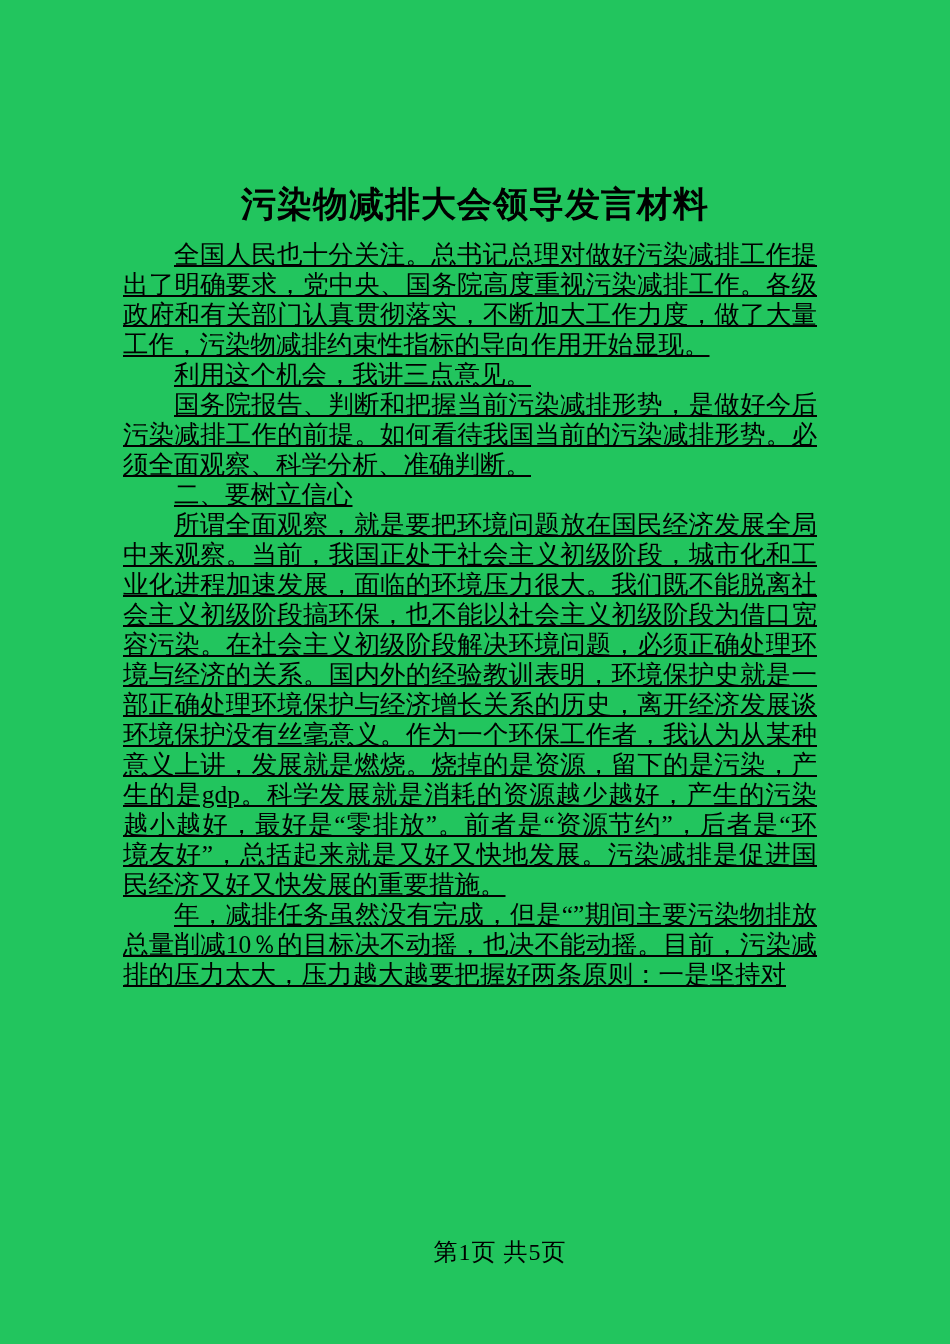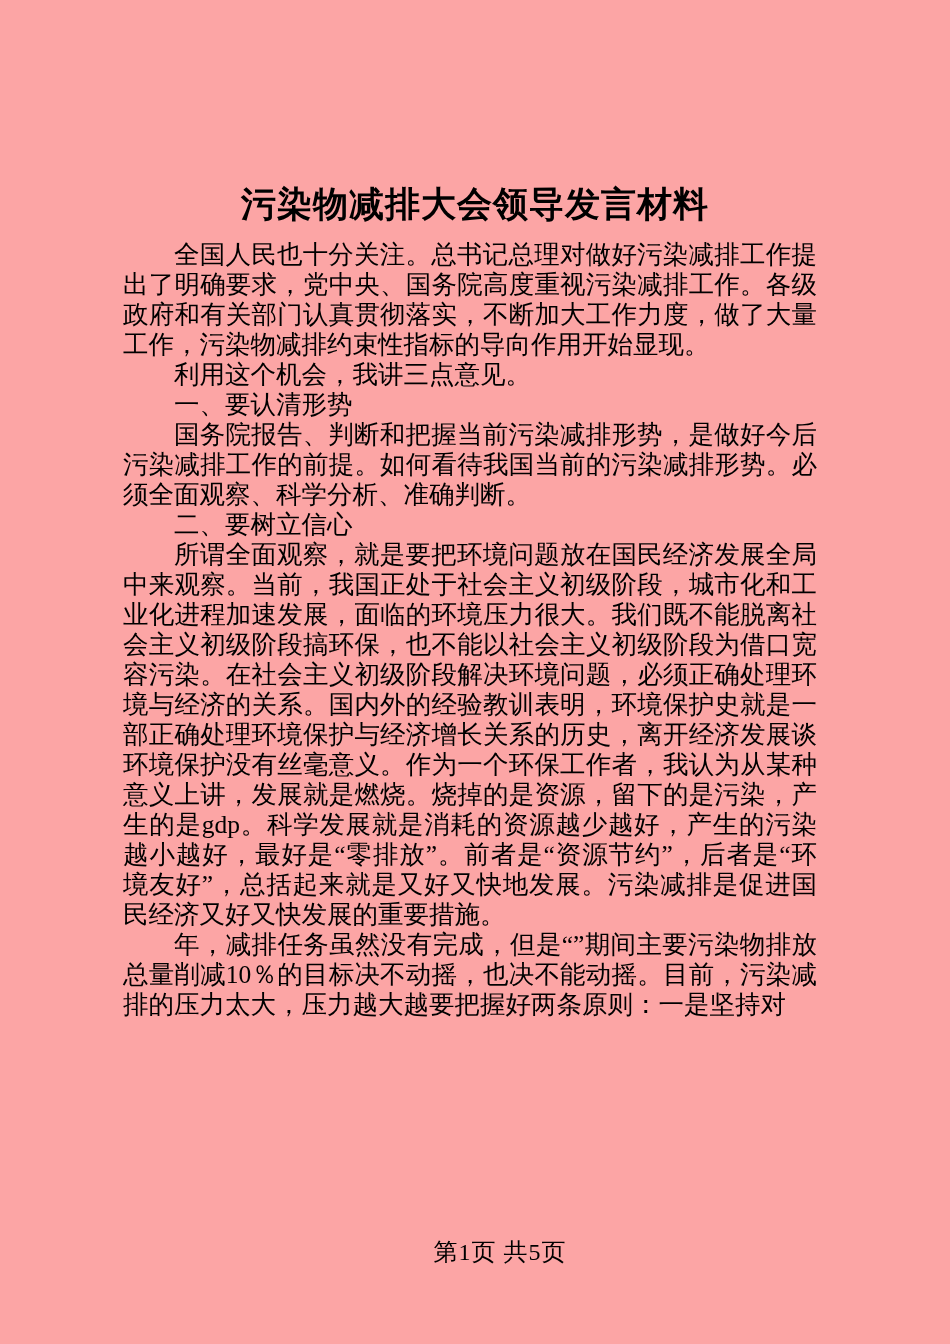--- a/index.html
+++ b/index.html
@@ -4,21 +4,21 @@
 <style>
   html, body {
     margin: 0;
     padding: 0;
     background: #ffffff;
   }
   .page {
     position: relative;
     width: 950px;
     height: 1344px;
-    background: #fca5a5;
+    background: #22c55e;
     color: #000000;
     font-family: "Liberation Serif", "DejaVu Serif", serif;
     overflow: hidden;
   }
   .doc-title {
     margin: 0;
     padding-top: 183px;
     text-align: center;
     font-size: 35px;
     font-weight: bold;
@@ -26,20 +26,21 @@
     letter-spacing: 1px;
   }
   .doc-body {
     margin-top: 13px;
     margin-left: 123px;
     width: 694px;
     font-size: 25.5px;
     line-height: 30px;
     text-align: justify;
     text-justify: inter-ideograph;
+    text-decoration: underline;
   }
   .doc-body p {
     margin: 0;
     padding: 0;
     text-indent: 2em;
     word-break: break-all;
   }
   .page-footer {
     position: absolute;
     top: 1240px;
@@ -58,21 +59,20 @@
 </head>
 <body>
 
 <div class="page">
 
   <h1 class="doc-title">污染物减排大会领导发言材料</h1>
 
   <div class="doc-body">
     <p>全国人民也十分关注。总书记总理对做好污染减排工作提出了明确要求，党中央、国务院高度重视污染减排工作。各级政府和有关部门认真贯彻落实，不断加大工作力度，做了大量工作，污染物减排约束性指标的导向作用开始显现。</p>
     <p>利用这个机会，我讲三点意见。</p>
-    <p>一、要认清形势</p>
     <p>国务院报告、判断和把握当前污染减排形势，是做好今后污染减排工作的前提。如何看待我国当前的污染减排形势。必须全面观察、科学分析、准确判断。</p>
     <p>二、要树立信心</p>
     <p>所谓全面观察，就是要把环境问题放在国民经济发展全局中来观察。当前，我国正处于社会主义初级阶段，城市化和工业化进程加速发展，面临的环境压力很大。我们既不能脱离社会主义初级阶段搞环保，也不能以社会主义初级阶段为借口宽容污染。在社会主义初级阶段解决环境问题，必须正确处理环境与经济的关系。国内外的经验教训表明，环境保护史就是一部正确处理环境保护与经济增长关系的历史，离开经济发展谈环境保护没有丝毫意义。作为一个环保工作者，我认为从某种意义上讲，发展就是燃烧。烧掉的是资源，留下的是污染，产生的是gdp。科学发展就是消耗的资源越少越好，产生的污染越小越好，最好是“零排放”。前者是“资源节约”，后者是“环境友好”，总括起来就是又好又快地发展。污染减排是促进国民经济又好又快发展的重要措施。</p>
     <p>年，减排任务虽然没有完成，但是“”期间主要污染物排放总量削减10％的目标决不动摇，也决不能动摇。目前，污染减排的压力太大，压力越大越要把握好两条原则：一是坚持对</p>
   </div>
 
   <div class="page-footer">
     <span class="page-num">第1页 共5页</span>
   </div>
 

